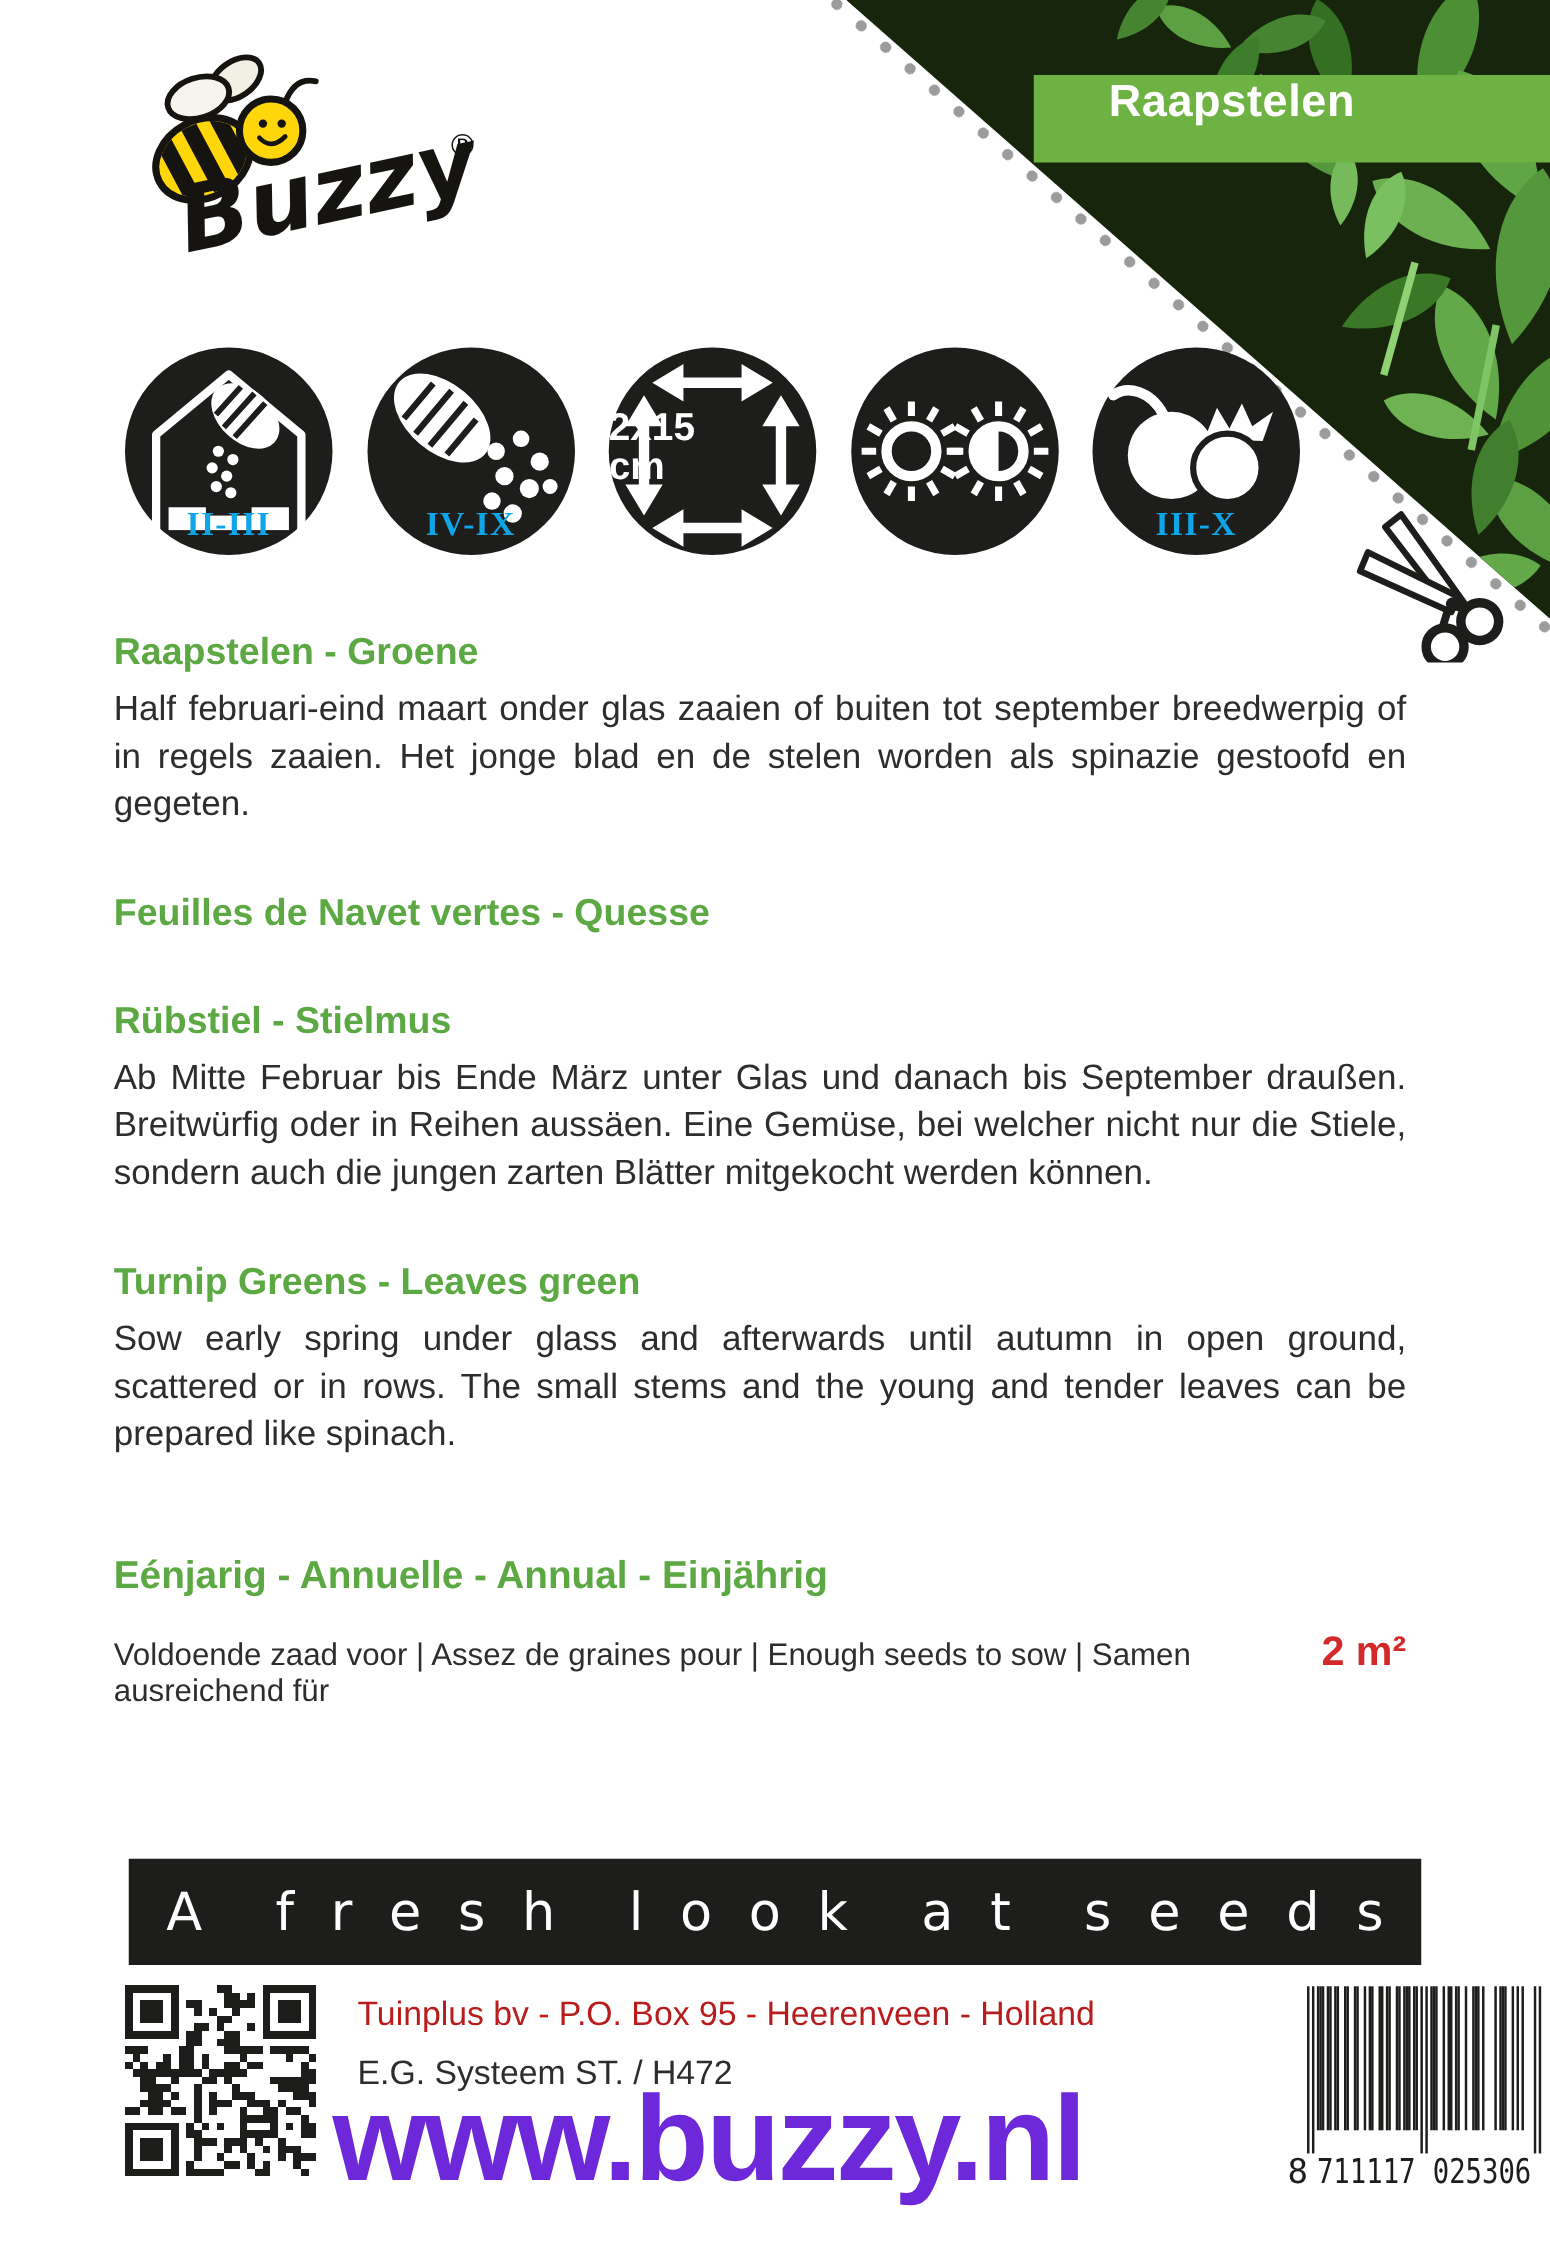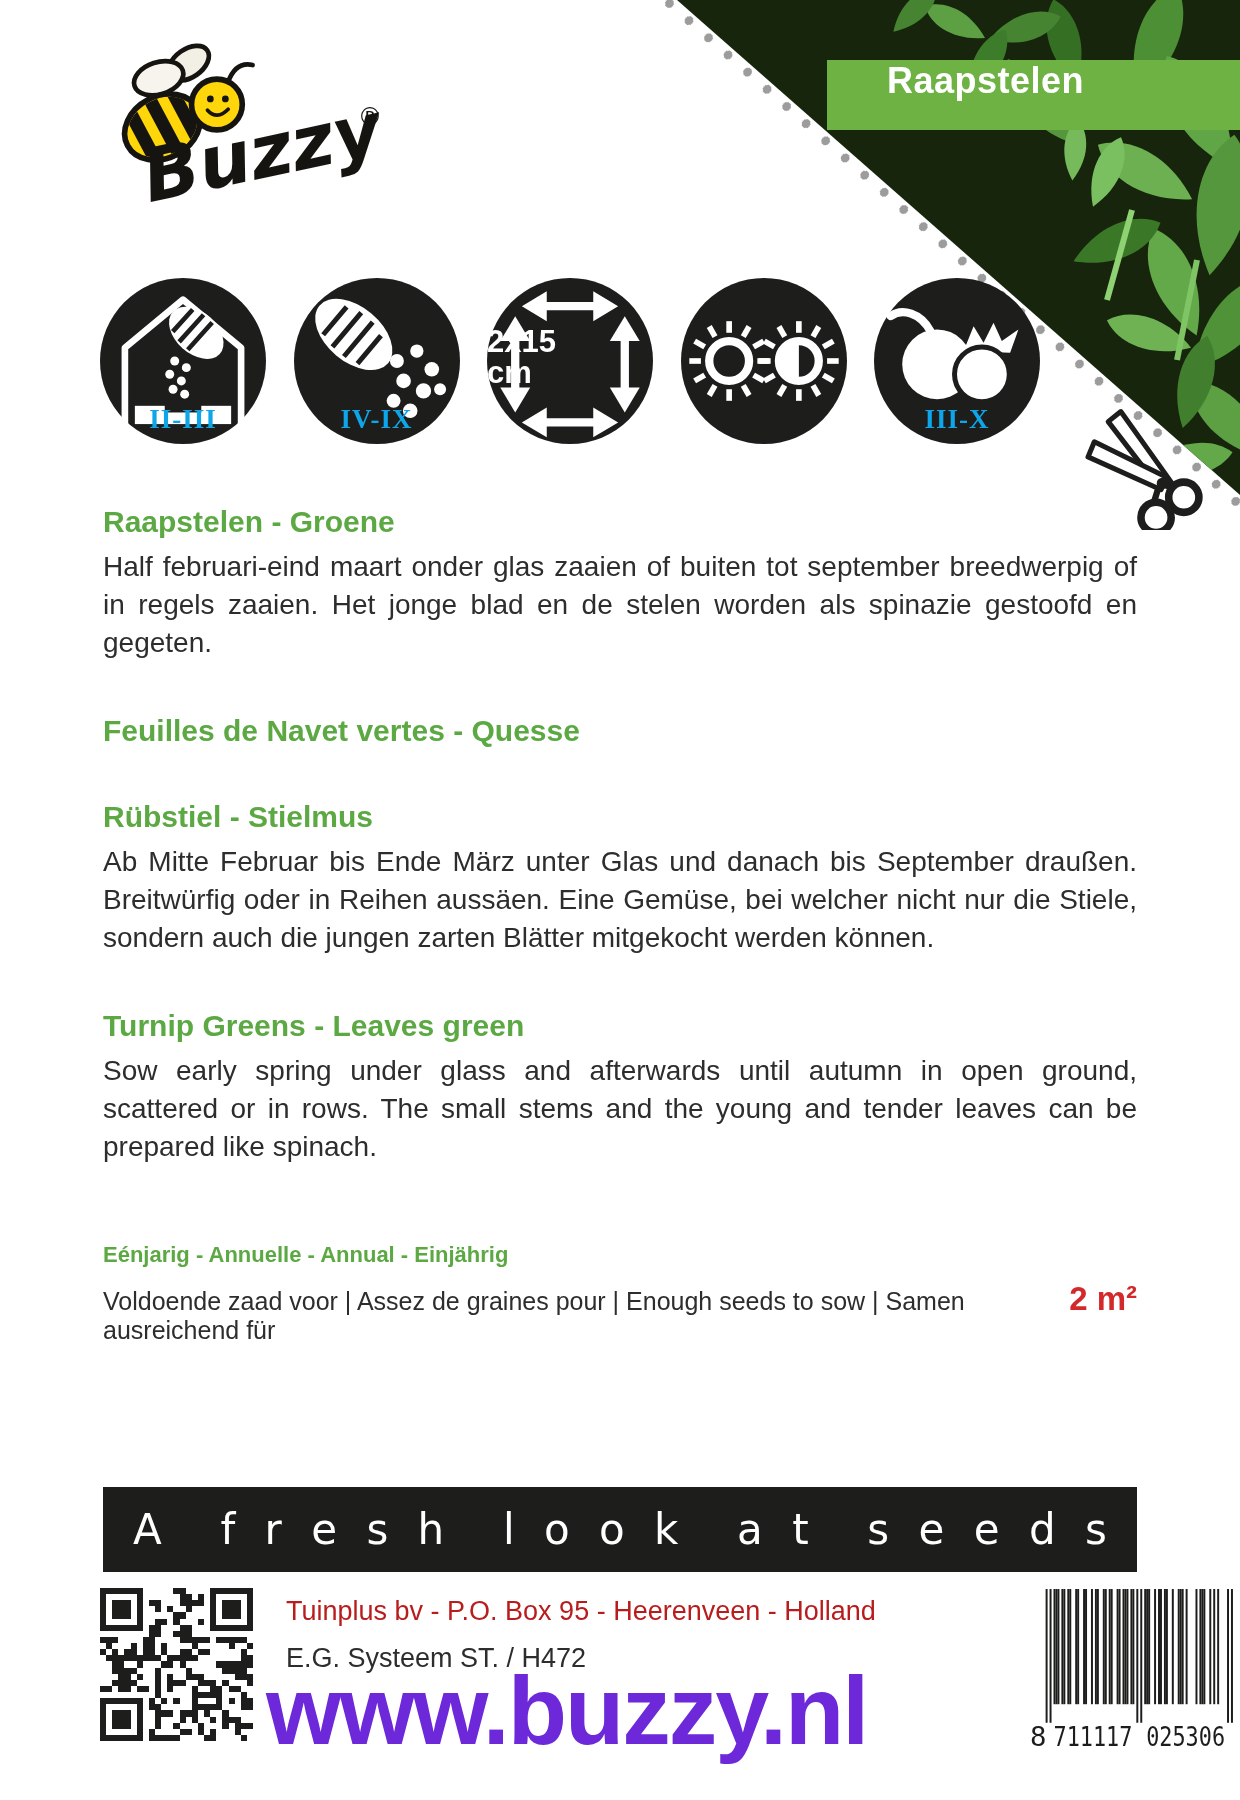--- a/index.html
+++ b/index.html
@@ -30,26 +30,26 @@
   
   .icons-row{position:absolute;left:100px;top:278px;width:940px;display:flex;justify-content:space-between;}
   .icon-circle{position:relative;width:166px;height:166px;border-radius:50%;background:#1d1d1b;flex:0 0 auto;}
   .icon-circle>svg{position:absolute;left:0;top:0;width:100%;height:100%;}
   .icon-label{position:absolute;left:0;right:0;bottom:9px;text-align:center;color:#0ea5e9;
     font-family:"Liberation Serif",serif;font-size:27px;font-weight:600;letter-spacing:1px;}
   .size-label{position:absolute;left:0;right:0;top:48px;color:#fff;
     font-weight:bold;font-size:31px;line-height:31px;}
 
   
-  .sections{position:absolute;left:103px;top:505px;width:1034px;}
+  .sections{position:absolute;left:91px;top:505px;width:1034px;}
   .sec{margin-bottom:52px;}
   .sec h2{margin:0 0 9px 0;font-size:30px;font-weight:bold;color:#5ca944;}
   .sec p{margin:0;font-size:28px;line-height:38px;color:#2d2d2d;text-align:justify;}
-  .annual{margin-top:76px;font-size:22px;font-weight:bold;color:#5ca944;}
-  .seeds{margin-top:12px;display:flex;align-items:baseline;gap:12px;}
+  .annual{margin-top:76px;font-size:31px;font-weight:bold;color:#5ca944;}
+  .seeds{margin-top:24px;display:flex;align-items:baseline;gap:12px;}
   .seeds .lbl{font-size:25px;color:#2d2d2d;}
   .seeds .val{font-size:33px;font-weight:bold;color:#d3292b;white-space:nowrap;}
 
   
   .tagline-bar{position:absolute;left:103px;top:1487px;width:1034px;height:85px;background:#1d1d1b;
     display:flex;align-items:center;padding:0 30px;box-sizing:border-box;}
   .tagline{flex:1;display:flex;justify-content:space-between;color:#fff;font-size:42px;
     font-family:"DejaVu Sans",sans-serif;}
 
   

